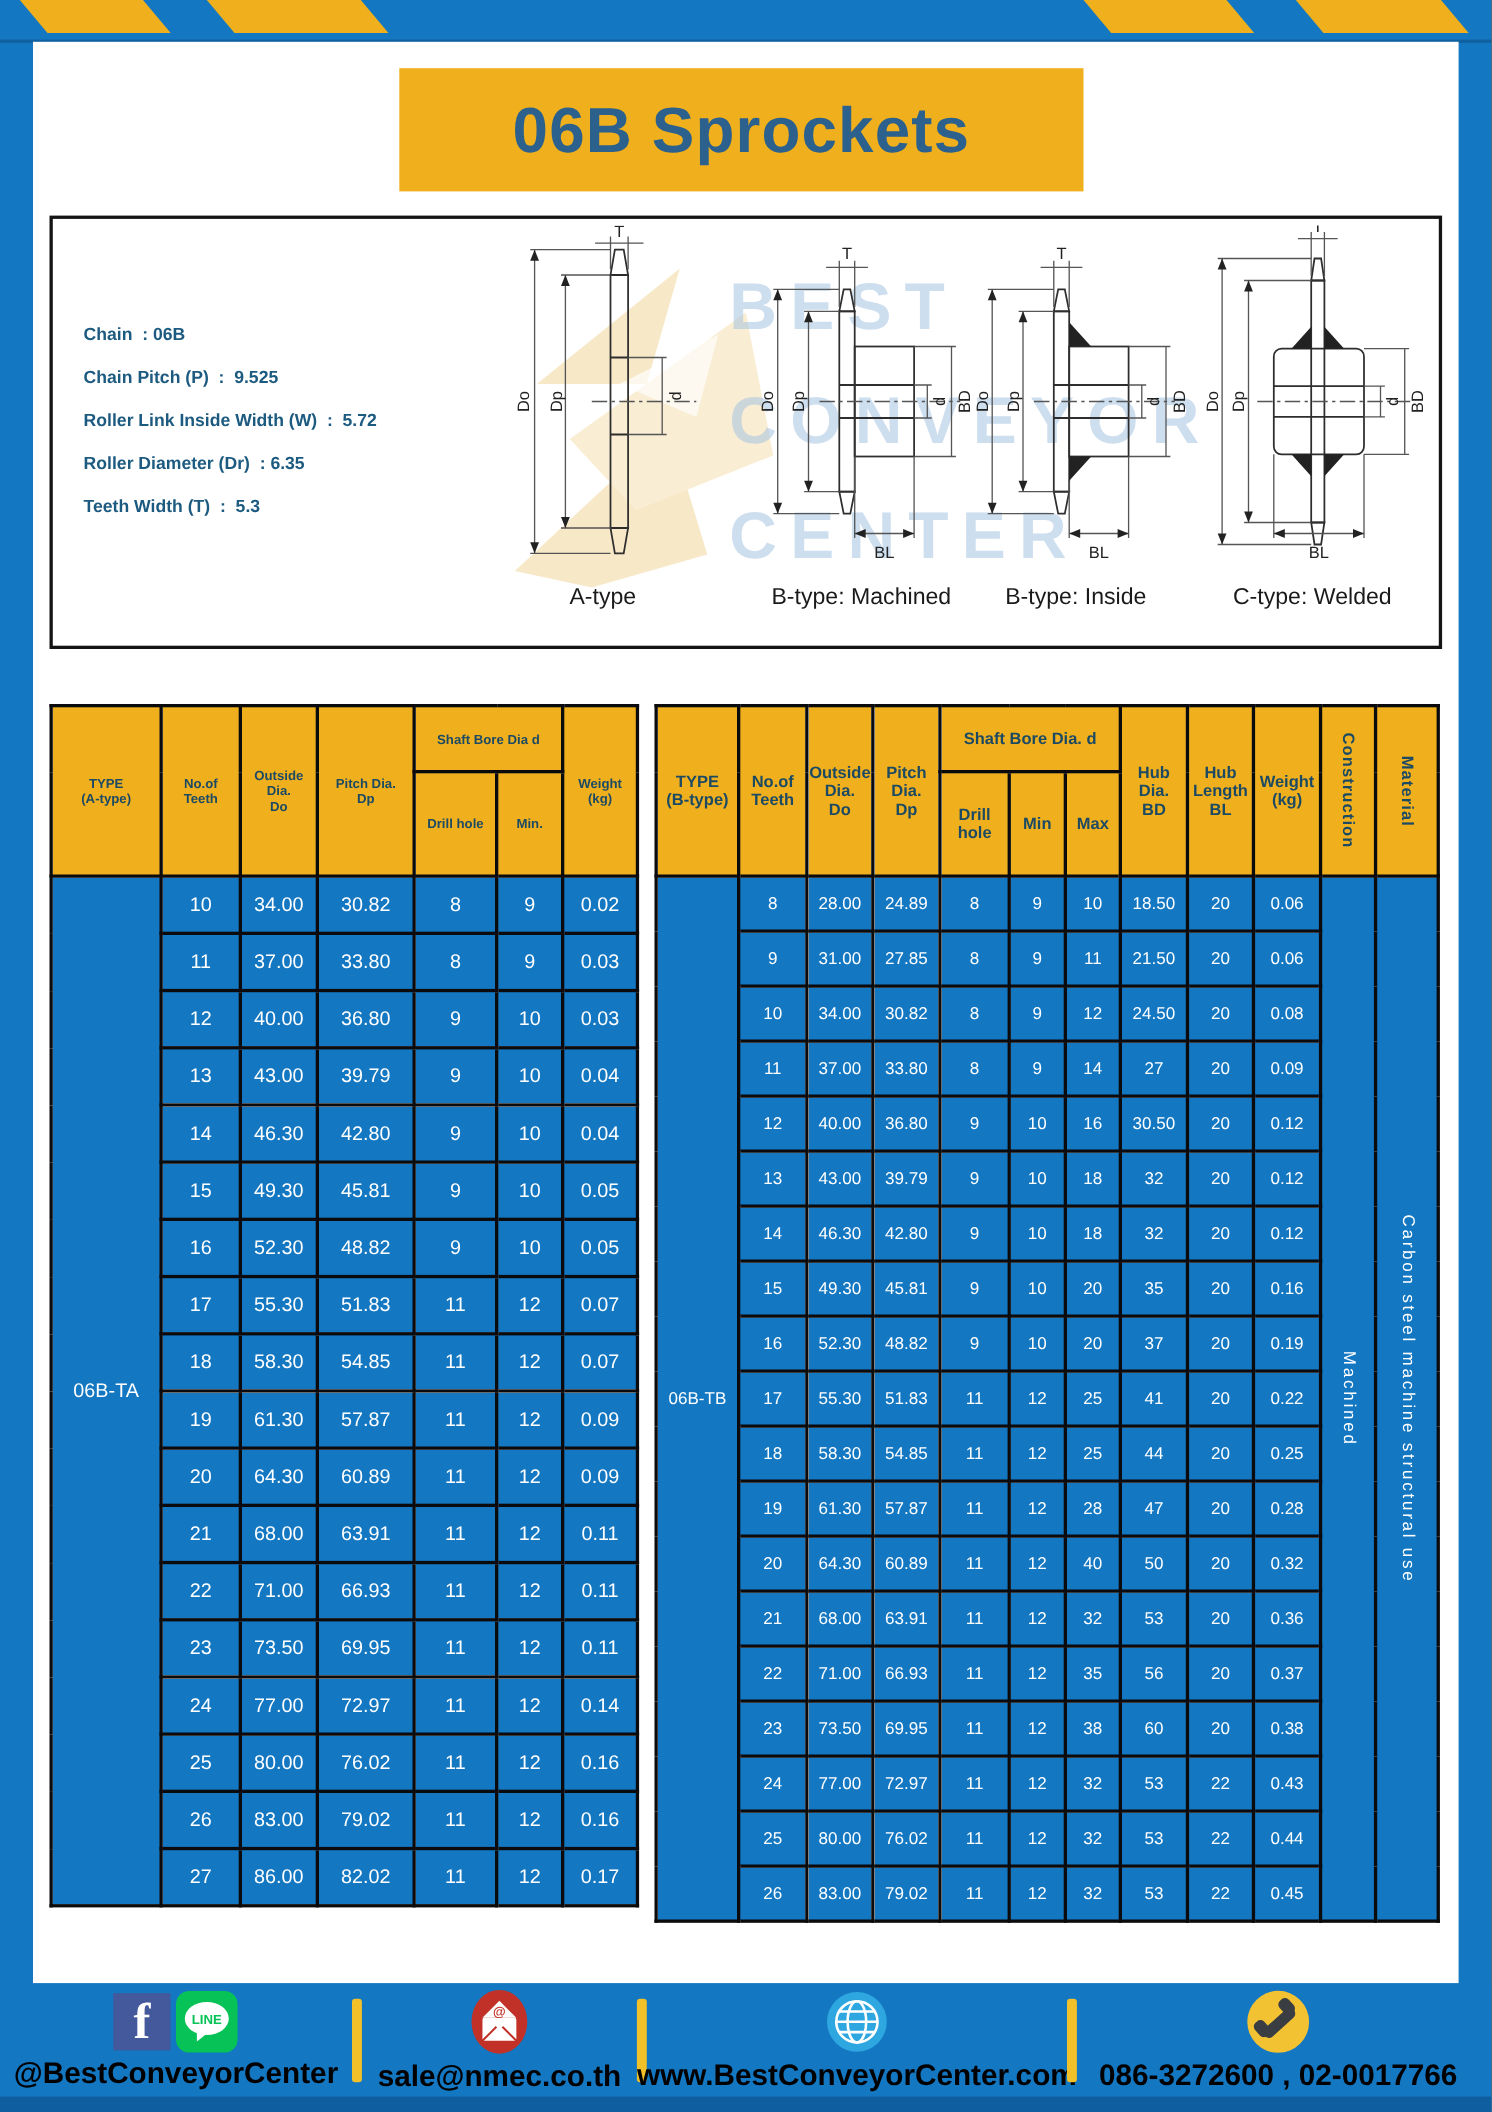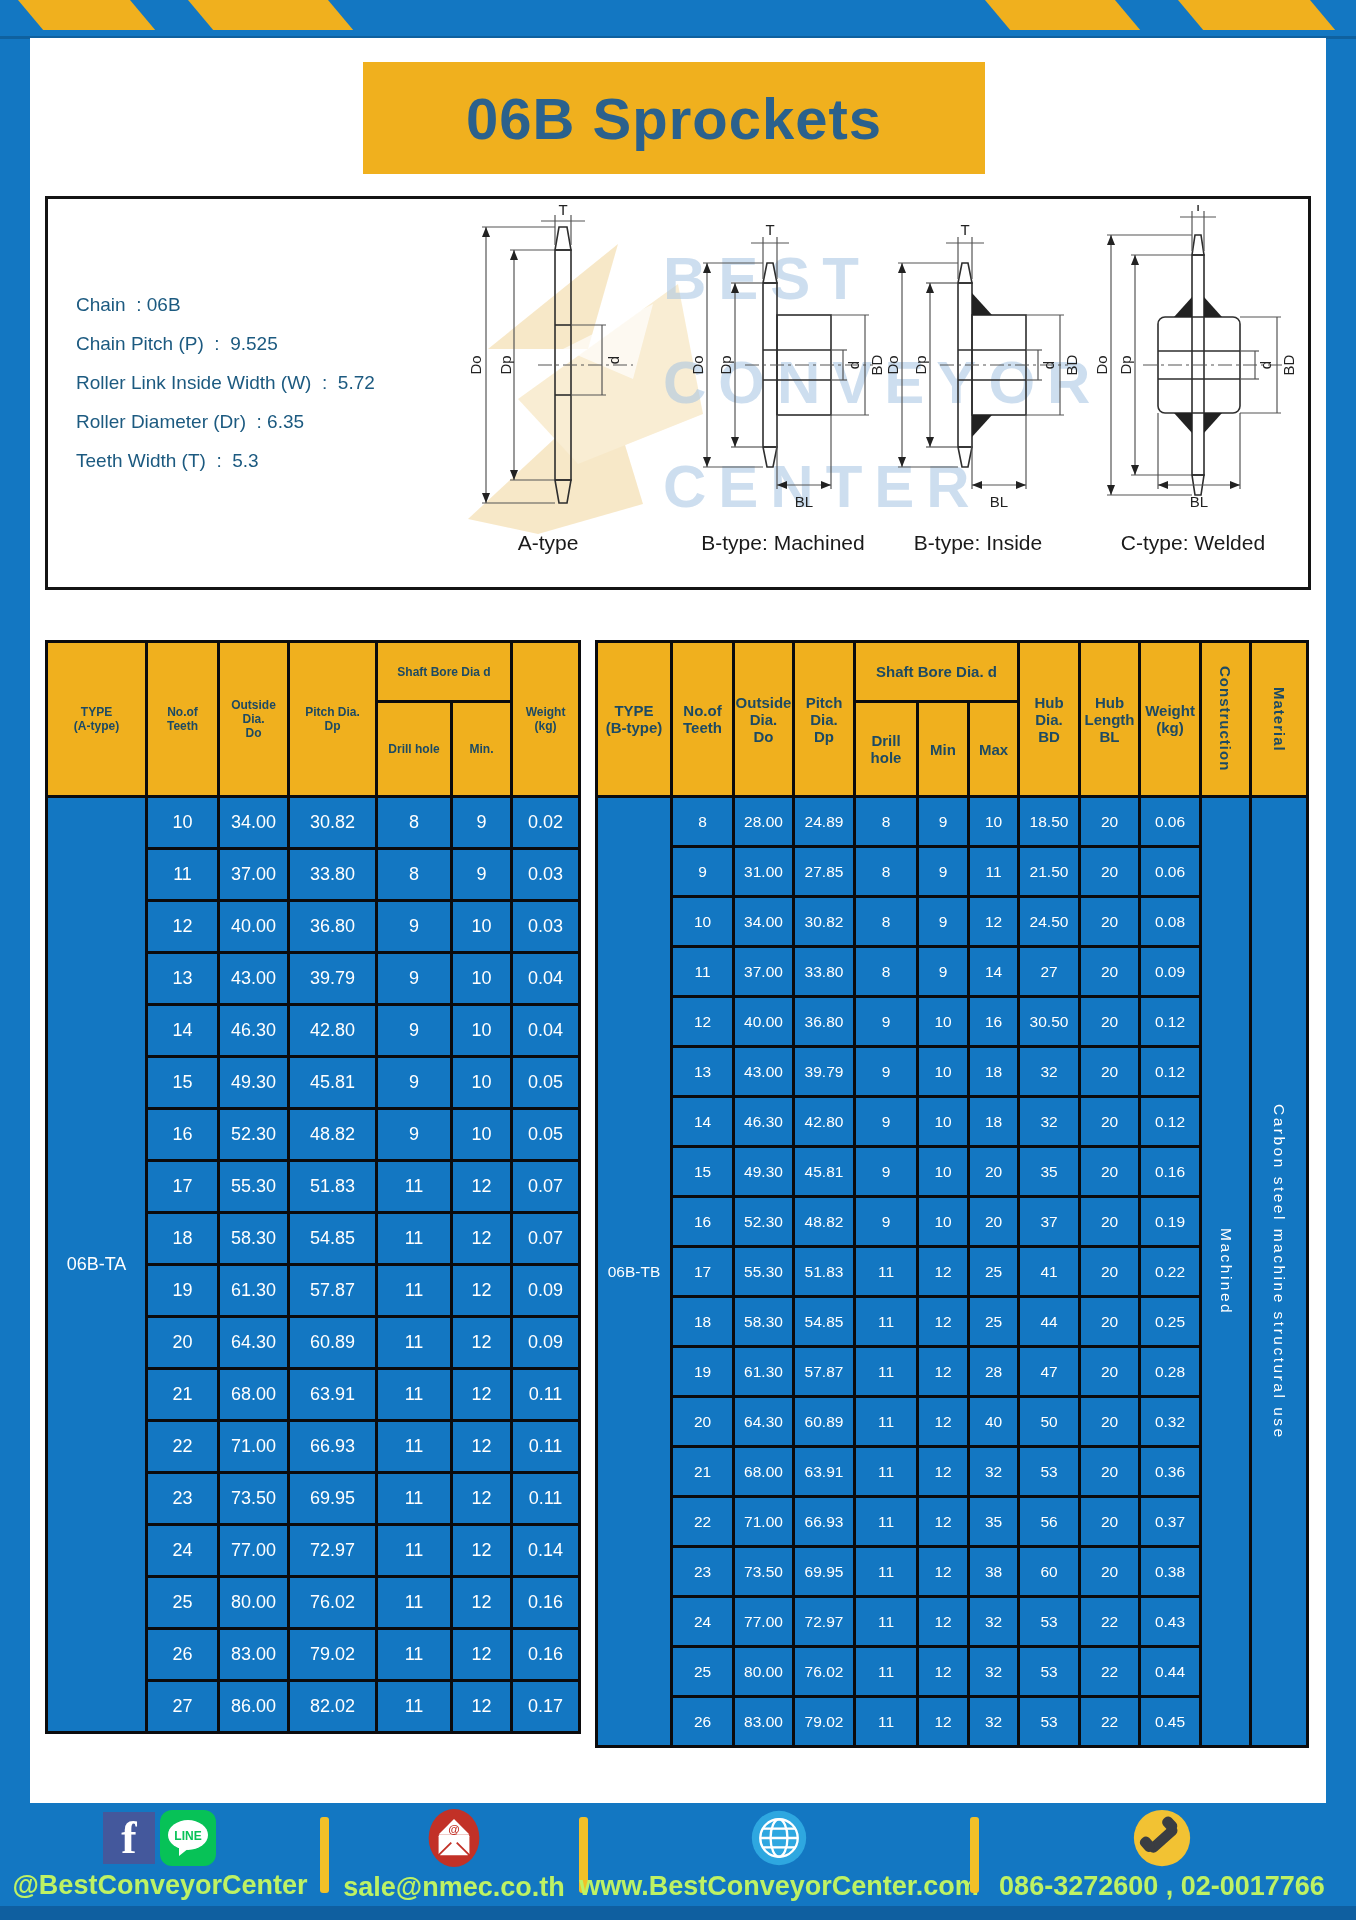--- a/index.html
+++ b/index.html
@@ -11,21 +11,21 @@
   .stripe { position:absolute; top:0; height:30px; background:#f0b01e; transform:skewX(40deg); transform-origin:0 0; }
 
   
   .banner { position:absolute; left:333px; top:24px; width:622px; height:112px; background:#f0b01e; }
   .banner .title { width:100%; height:100%; display:flex; align-items:center; justify-content:center;
     font-size:58px; font-weight:bold; color:#2b618c; letter-spacing:1px; }
 
   
   .diagram-box { position:absolute; left:15px; top:158px; width:1266px; height:394px; background:#fff; border:3px solid #141414; }
   .specs { position:absolute; left:28px; top:86px; z-index:3; }
-  .spec-line { font-size:19px; font-weight:normal; color:#1c5a80; line-height:39px; white-space:pre; }
+  .spec-line { font-size:16px; font-weight:bold; color:#1c5a80; line-height:39px; white-space:pre; }
 
   .watermark { position:absolute; left:400px; top:20px; width:760px; height:350px; z-index:1; pointer-events:none; }
   .wm-text { position:absolute; left:215px; top:8px; }
   .wm-line { font-size:60px; font-weight:bold; letter-spacing:12px; color:#a6c4e2; opacity:.55; line-height:104px; }
   .wm-logo { position:absolute; left:0; top:10px; opacity:.6; }
 
   .diag { position:absolute; top:6px; z-index:2; }
   .diag-caption { position:absolute; top:332px; width:260px; text-align:center; font-size:21px; color:#1a1a1a; z-index:2; }
   .dg { stroke:#2e2e2e; stroke-width:1.6; fill:none; }
   .dgf { fill:#222; stroke:none; }
@@ -49,21 +49,21 @@
   #table-b tbody tr { height:50px; }
   .type-cell { font-size:17px; }
   th.vert { writing-mode:vertical-rl; letter-spacing:1px; }
   .vert-cell { writing-mode:vertical-rl; font-size:15px; letter-spacing:2.5px; }
 
   
   .footer { position:absolute; left:0; top:1803px; width:1356px; height:117px; background:#1377c2; }
   .footer-strip { position:absolute; left:0; bottom:0; width:100%; height:14px; background:#0f5fa0; }
   .footer-row { position:absolute; left:0; top:0; width:100%; height:103px; display:flex; align-items:center; }
   .fsec { display:flex; flex-direction:column; align-items:center; justify-content:center; gap:3px; height:100%; }
-  .fsec-label { color:#bef264; font-weight:bold; font-size:27px; white-space:nowrap; }
+  .fsec-label { color:#000000; font-weight:bold; font-size:27px; white-space:nowrap; }
   .fdivider { width:9px; height:76px; background:#f2c028; border-radius:3px; flex:0 0 auto; }
   .icon-row { display:flex; align-items:center; gap:4px; }
   .fb-box { width:52px; height:52px; background:#44589c; display:flex; align-items:center; justify-content:center; }
   .fb-box span { color:#fff; font-family:"Liberation Serif",serif; font-weight:bold; font-size:46px; line-height:46px; }
 </style>
 </head>
 <body>
 
 <div class="page">
 

